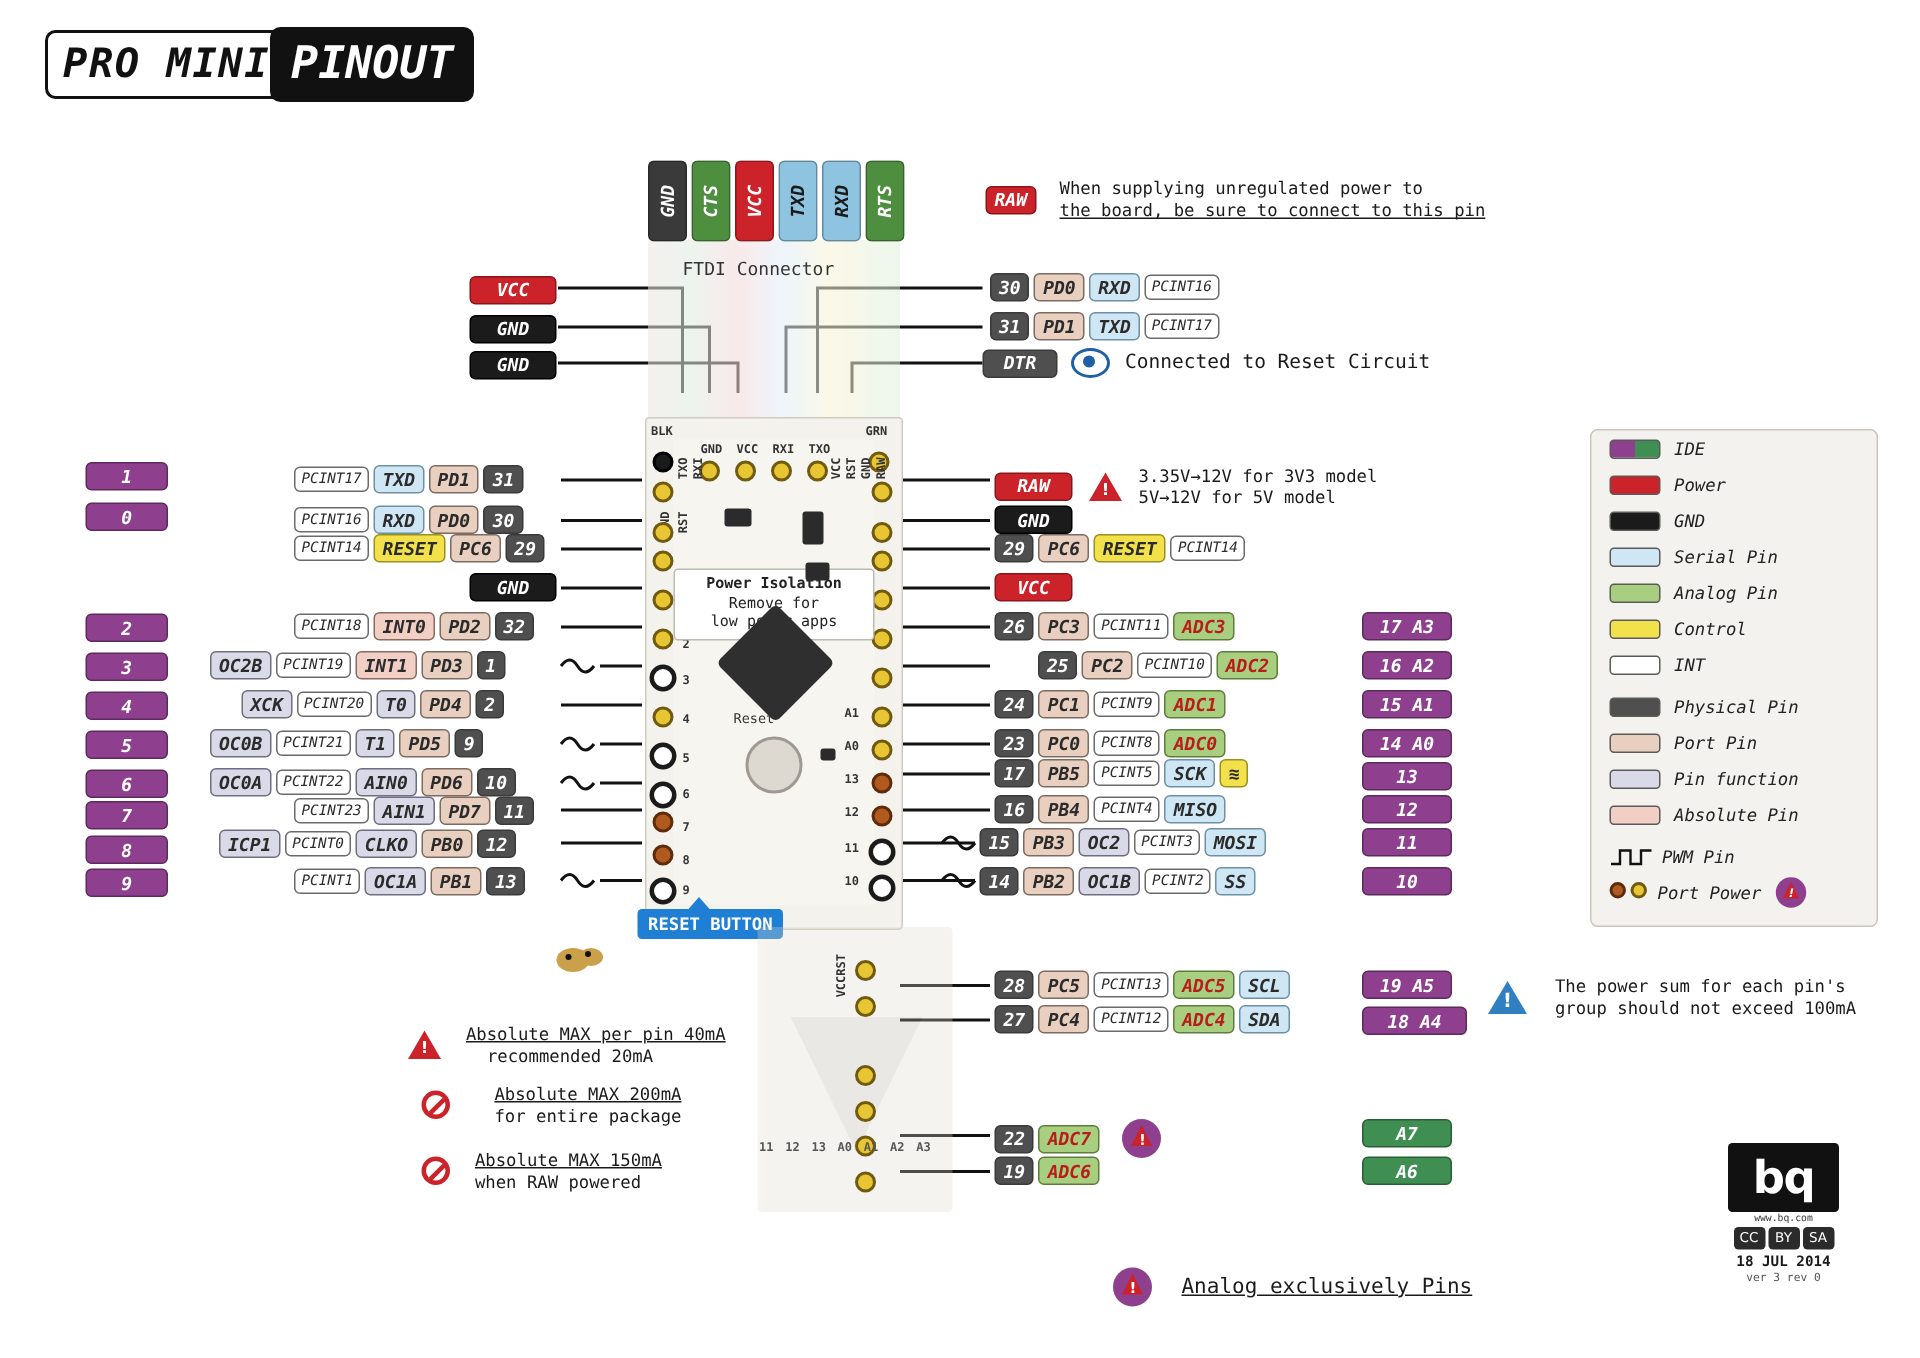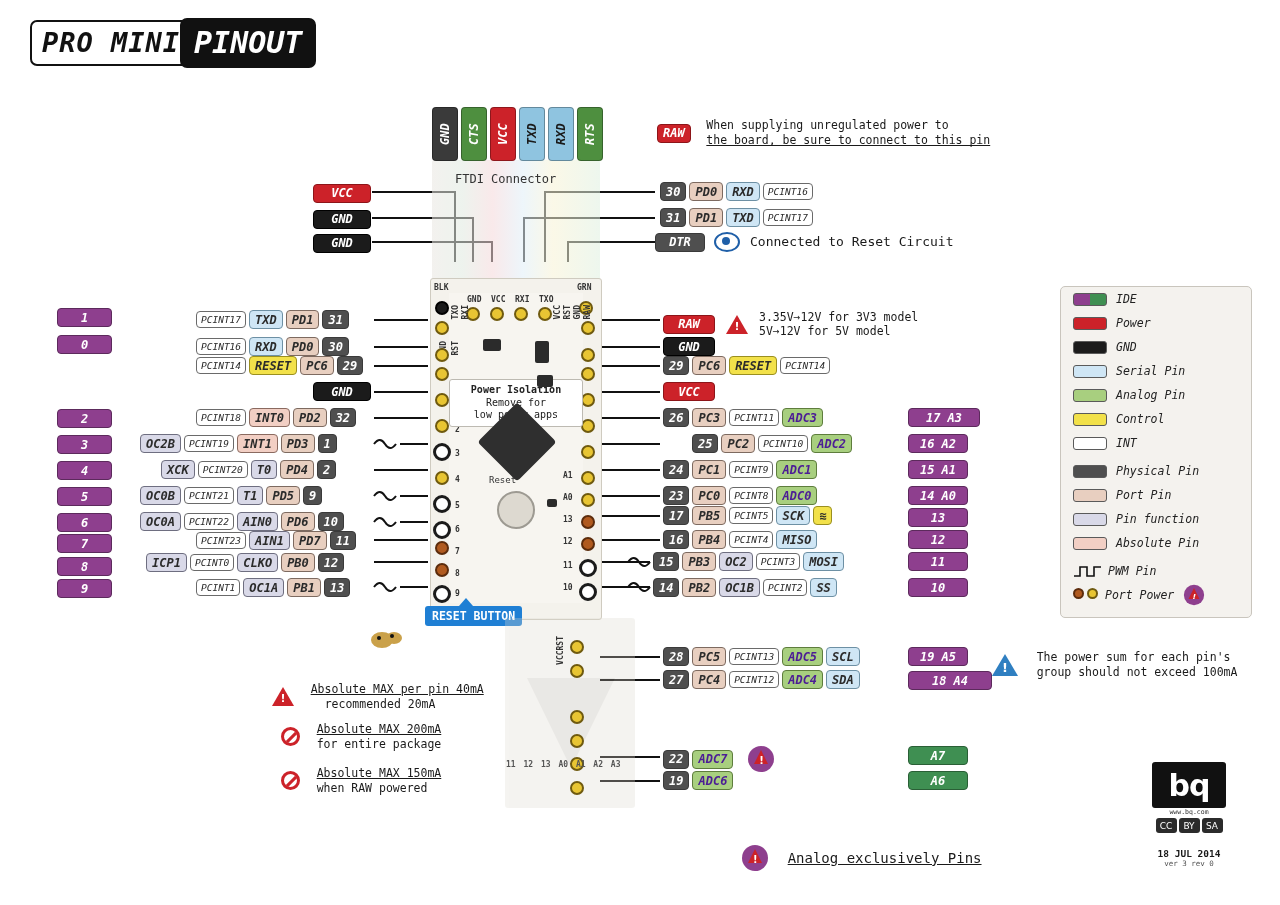--- a/index.html
+++ b/index.html
@@ -19,21 +19,21 @@
     white-space:nowrap;box-sizing:border-box;
     line-height:1;
   }
   .chip.sm{height:19px;padding:0 5px;font-size:12px;}
   .chip.xs{height:17px;padding:0 4px;font-size:9.5px;font-weight:normal;}
   .c-phys{background:#4f4f4f;color:#fff;border-color:#3a3a3a;}
   .c-port{background:#e8cfc0;color:#2b2b2b;border-color:#7d6a60;}
   .c-fn{background:#d9d9e8;color:#2b2b2b;border-color:#6e6e80;}
   .c-int{background:#f2cfc4;color:#2b2b2b;border-color:#8a6a60;}
   .c-serial{background:#cfe6f5;color:#2b2b2b;border-color:#6d90a4;}
-  .c-analog{background:#a8cf7f;color:#4c1d95;border-color:#5e7d3d;}
+  .c-analog{background:#a8cf7f;color:#b91c1c;border-color:#5e7d3d;}
   .c-ctrl{background:#f2e14a;color:#2b2b2b;border-color:#9a8f20;}
   .c-intw{background:#ffffff;color:#2b2b2b;border-color:#6a6a6a;}
   .c-power{background:#cc2229;color:#fff;border-color:#8d1519;}
   .c-gnd{background:#1b1b1b;color:#fff;border-color:#000;}
   .c-ide{background:#8e3f8e;color:#fff;border-color:#5c2a5c;}
   .c-adcg{background:#3f8f52;color:#fff;border-color:#2a5f36;}
 
   
   #title{left:30px;top:18px;}
   .title-pro{
@@ -185,21 +185,21 @@
     font-family:"DejaVu Sans",sans-serif;font-weight:bold;font-size:30px;
     display:flex;align-items:center;justify-content:center;letter-spacing:-1px;
   }
   #bq .url{font-size:6.5px;text-align:center;color:#333;}
   #bq .cc{display:flex;gap:2px;justify-content:center;margin-top:2px;}
   #bq .cc span{
     width:21px;height:15px;border-radius:3px;background:#2b2b2b;color:#fff;
     font-size:9px;display:flex;align-items:center;justify-content:center;
     font-family:"DejaVu Sans",sans-serif;
   }
-  #bq .dt{font-size:9.5px;text-align:center;margin-top:15px;font-weight:bold;}
+  #bq .dt{font-size:9.5px;text-align:center;margin-top:3px;font-weight:bold;}
   #bq .rev{font-size:7.5px;text-align:center;color:#555;}
   
   #resetcallout{
     left:425px;top:606px;background:#1f7fd4;color:#fff;border-radius:3px;
     padding:3px 7px;font-size:11.5px;font-weight:bold;
   }
   #resetcallout::before{
     content:"";position:absolute;left:34px;top:-8px;
     border-left:7px solid transparent;border-right:7px solid transparent;
     border-bottom:8px solid #1f7fd4;
@@ -580,21 +580,21 @@
 </div>
 <div class="abs leadpill" style="left:653px;top:578px;">
   <span class="chip sm c-phys">14</span>
   <span class="chip sm c-port">PB2</span>
   <span class="chip sm c-fn">OC1B</span>
   <span class="chip xs c-intw">PCINT2</span>
   <span class="chip sm c-serial">SS</span>
 </div>
 
 <div class="abs" style="left:908px;top:408px;">
-  <div class="chip sm c-ide" style="width:72px;position:absolute;left:0;top:0px;">17 A3</div>
+  <div class="chip sm c-ide" style="width:60px;position:absolute;left:0;top:0px;">17 A3</div>
   <div class="chip sm c-ide" style="width:60px;position:absolute;left:0;top:26px;">16 A2</div>
   <div class="chip sm c-ide" style="width:60px;position:absolute;left:0;top:52px;">15 A1</div>
   <div class="chip sm c-ide" style="width:60px;position:absolute;left:0;top:78px;">14 A0</div>
   <div class="chip sm c-ide" style="width:60px;position:absolute;left:0;top:100px;">13</div>
   <div class="chip sm c-ide" style="width:60px;position:absolute;left:0;top:122px;">12</div>
   <div class="chip sm c-ide" style="width:60px;position:absolute;left:0;top:144px;">11</div>
   <div class="chip sm c-ide" style="width:60px;position:absolute;left:0;top:170px;">10</div>
 </div>
 
 <div class="abs leadpill" style="left:663px;top:647px;">
@@ -615,21 +615,21 @@
   <span class="chip sm c-phys">22</span>
   <span class="chip sm c-analog">ADC7</span>
   <span class="circ-purple" style="margin-left:12px;"></span>
 </div>
 <div class="abs leadpill" style="left:663px;top:771px;">
   <span class="chip sm c-phys">19</span>
   <span class="chip sm c-analog">ADC6</span>
 </div>
 <div class="abs" style="left:908px;top:647px;">
   <div class="chip sm c-ide" style="width:60px;position:absolute;left:0;top:0px;">19 A5</div>
-  <div class="chip sm c-ide" style="width:84px;position:absolute;left:0;top:24px;">18 A4</div>
+  <div class="chip sm c-ide" style="width:70px;position:absolute;left:0;top:24px;">18 A4</div>
   <div class="chip sm c-adcg" style="width:60px;position:absolute;left:0;top:99px;">A7</div>
   <div class="chip sm c-adcg" style="width:60px;position:absolute;left:0;top:124px;">A6</div>
 </div>
 
 <div class="abs" id="legend">
   <div class="leg-row">
       <span class="leg-sw split"></span>
       <span>IDE</span>
     </div>
   <div class="leg-row">
@@ -687,21 +687,21 @@
 
 <div class="abs" style="left:272px;top:682px;">
   <span class="warn"></span>
   <span class="note" style="display:inline-block;vertical-align:middle;margin-left:7px;">
     <span class="u">Absolute MAX per pin 40mA</span><br>
     <span style="margin-left:14px;">recommended 20mA</span>
   </span>
 </div>
 <div class="abs" style="left:281px;top:722px;">
   <span class="noent"></span>
-  <span class="note" style="display:inline-block;vertical-align:middle;margin-left:7px;">
+  <span class="note" style="display:inline-block;vertical-align:middle;margin-left:20px;">
     <span class="u">Absolute MAX 200mA</span><br>
     <span>for entire package</span>
   </span>
 </div>
 <div class="abs" style="left:281px;top:766px;">
   <span class="noent"></span>
   <span class="note" style="display:inline-block;vertical-align:middle;margin-left:7px;">
     <span class="u">Absolute MAX 150mA</span><br>
     <span>when RAW powered</span>
   </span>

